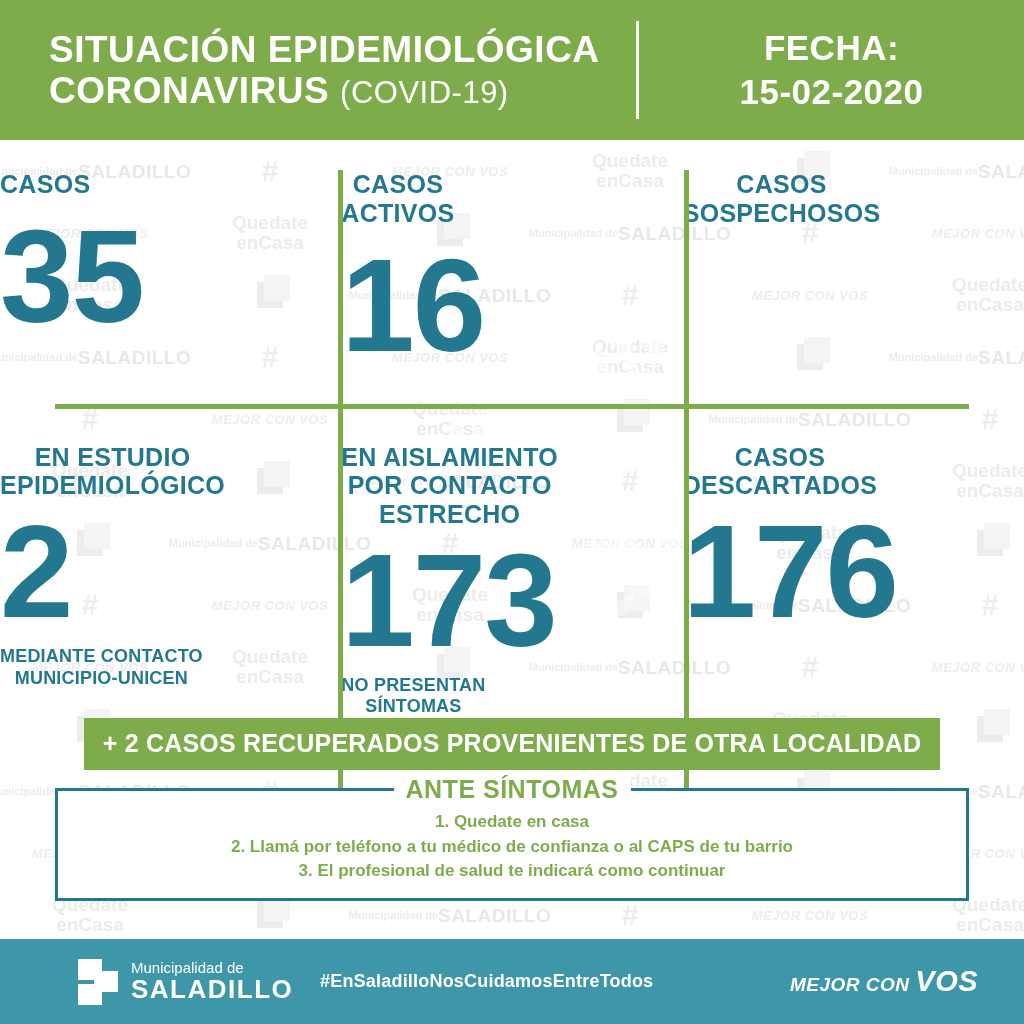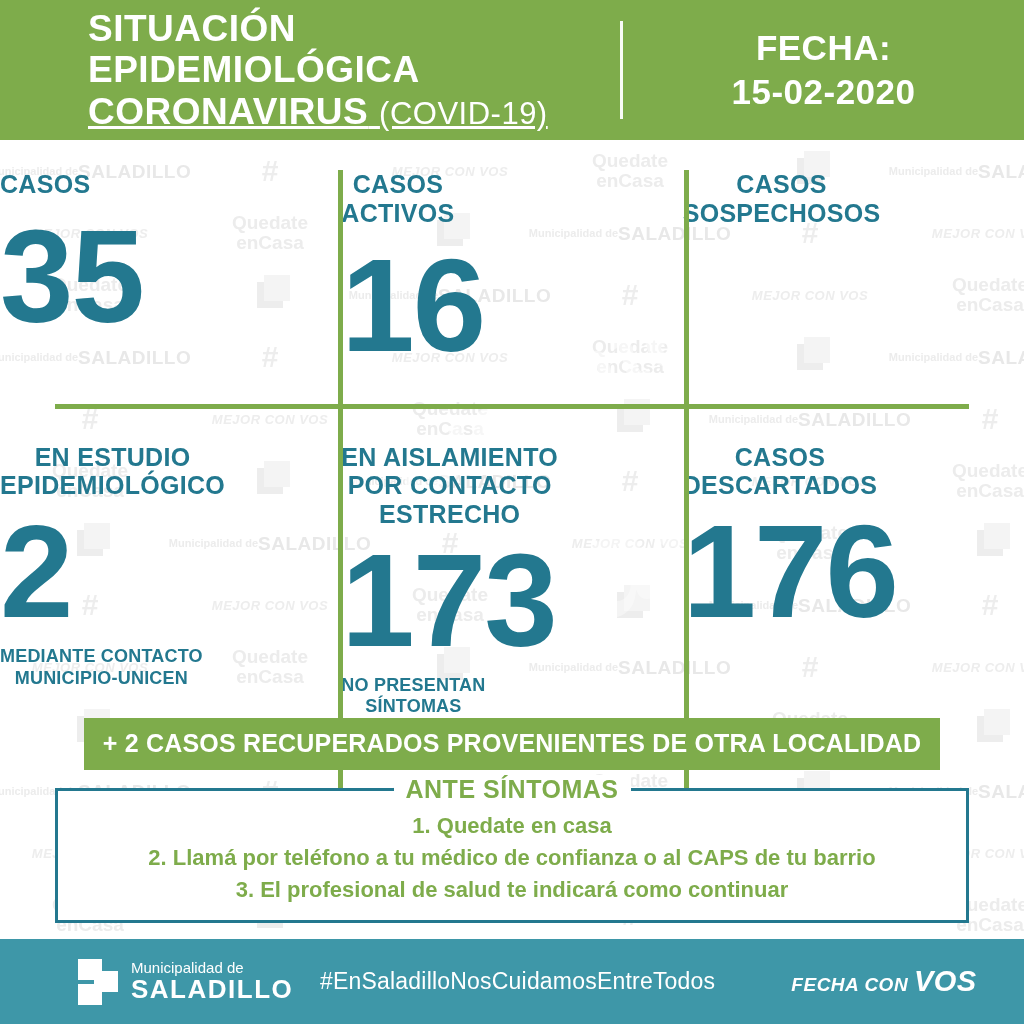--- a/index.html
+++ b/index.html
@@ -76,31 +76,31 @@
   
   .header {
     position: relative; z-index: 3;
     height: 140px;
     background: #7eac4b;
     display: flex;
     align-items: center;
     color: #ffffff;
   }
   .header-left {
-    padding-left: 88px;
+    padding-left: 33px;
     width: 620px;
+    margin-left: 16px;
   }
   .header-title-1 {
     font-size: 37px; font-weight: bold; letter-spacing: 0.5px;
     line-height: 1.12;
   }
   .header-title-2 {
     font-size: 37px; font-weight: bold; letter-spacing: 0.5px;
     line-height: 1.12;
-    text-decoration: underline;
   }
   .header-title-2 .sub {
     font-weight: normal; font-size: 31px;
   }
   .header-divider {
     width: 3px; height: 98px; background: #ffffff; opacity: .95;
     margin: 0 0 0 0;
   }
   .header-right {
     flex: 1;
@@ -205,21 +205,21 @@
     padding: 0 12px;
     color: #7eac4b;
     font-weight: bold;
     font-size: 25px;
     letter-spacing: 0.5px;
   }
   .title-rule { flex: 1; height: 3px; background: #23788f; max-width: 150px; }
   .symptom-line {
     color: #7eac4b;
     font-weight: bold;
-    font-size: 22px;
+    font-size: 17px;
     line-height: 1.45;
   }
 
   
   .footer {
     position: absolute; left: 0; right: 0; bottom: 0;
     height: 85px;
     background: #3e97a8;
     z-index: 4;
     display: flex;
@@ -240,22 +240,22 @@
   }
   .logo-mark .sq1 { left: 0; top: 0; width: 24px; height: 21px; }
   .logo-mark .sq2 { left: 16px; top: 12px; width: 24px; height: 21px; background:#ffffff; }
   .logo-mark .sq3 { left: 0; top: 25px; width: 24px; height: 21px; }
   .logo-text { line-height: 1.05; }
   .logo-text .l1 { font-size: 15px; font-weight: normal; }
   .logo-text .l2 { font-size: 26px; font-weight: bold; letter-spacing: 1.5px; }
   .footer-hash {
     flex: 1;
     text-align: left;
-    font-size: 23px;
-    font-weight: normal;
+    font-size: 18px;
+    font-weight: bold;
     letter-spacing: 0.2px;
   }
   .footer-mejor {
     width: 280px;
     text-align: center;
     font-size: 19px;
     font-style: italic;
     font-weight: bold;
     letter-spacing: 0.5px;
   }
@@ -505,17 +505,17 @@
         <div class="sq sq2"></div>
         <div class="sq sq3"></div>
       </div>
       <div class="logo-text">
         <div class="l1">Municipalidad de</div>
         <div class="l2">SALADILLO</div>
       </div>
     </div>
     <div class="footer-hash">#EnSaladilloNosCuidamosEntreTodos</div>
     <div class="footer-mejor">
-      <span>FECHA CON </span><span class="vos">VOS</span>
+      <span>MEJOR CON </span><span class="vos">VOS</span>
     </div>
   </div>
 
 </div>
 
 </body></html>

